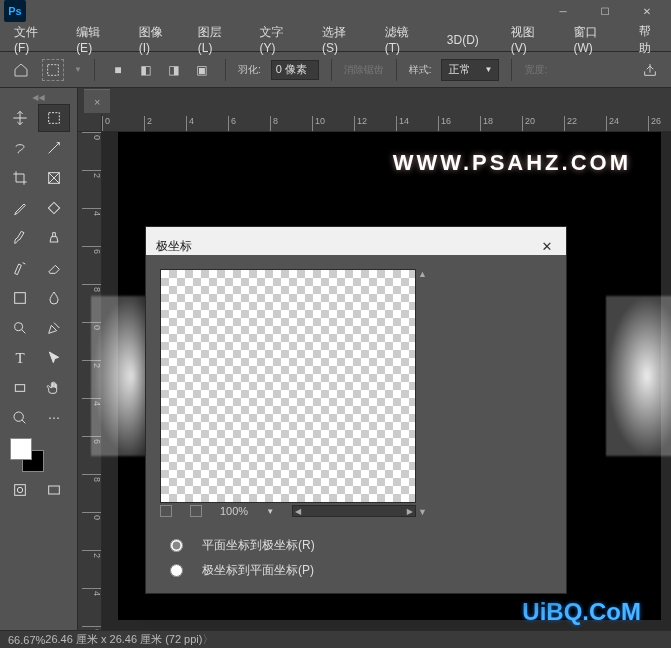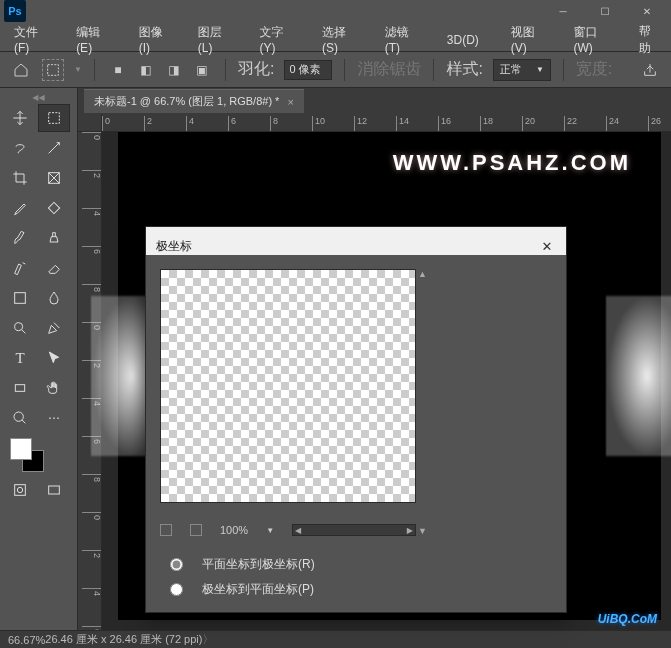--- a/index.html
+++ b/index.html
@@ -7,21 +7,21 @@
 .titlebar{height:28px;background:#535353;display:flex;align-items:flex-start;justify-content:space-between;padding:0 4px}
 .ps-logo{width:22px;height:22px;background:#001e36;color:#31a8ff;display:flex;align-items:center;justify-content:center;font-weight:bold;font-size:11px;border-radius:2px;margin-right:6px}
 .winbtns{display:flex;gap:2px}
 .winbtn{width:40px;height:22px;display:flex;align-items:center;justify-content:center;color:#ccc;font-size:10px}
 .menubar{height:24px;background:#535353;display:flex;align-items:center;padding:0 8px;gap:20px;border-bottom:1px solid #2a2a2a}
 .menuitem{padding:2px 6px;color:#ddd;font-size:12px;cursor:default}
 .optbar{height:36px;background:#535353;display:flex;align-items:center;padding:0 10px;gap:10px;border-bottom:1px solid #2a2a2a}
 .opt-group{display:flex;align-items:center;gap:6px}
 .opt-icon{width:22px;height:22px;display:flex;align-items:center;justify-content:center;border:1px solid transparent;color:#ccc}
 .opt-sep{width:1px;height:22px;background:#3a3a3a;margin:0 2px}
-.opt-label{color:#ccc;font-size:16px}
+.opt-label{color:#ccc;font-size:10px}
 .opt-input{width:48px;height:20px;background:#3a3a3a;border:1px solid #2a2a2a;color:#ddd;padding:0 4px;font-size:11px}
 .opt-select{width:58px;height:22px;background:#3a3a3a;border:1px solid #2a2a2a;color:#ddd;font-size:11px;display:flex;align-items:center;justify-content:space-between;padding:0 6px}
 .main{display:flex;height:calc(100% - 106px)}
 .toolbar-wrap{width:78px;background:#535353;border-right:1px solid #2a2a2a;padding:4px 0}
 .tb-handle{height:10px;display:flex;justify-content:center;align-items:center;color:#888;font-size:8px}
 .toolbar{display:flex;flex-wrap:wrap;padding:2px 4px;gap:2px}
 .tool{width:32px;height:28px;display:flex;align-items:center;justify-content:center;color:#ddd;border:1px solid transparent;position:relative}
 .tool.selected{background:#3a3a3a;border:1px solid #2a2a2a}
 .swatches{padding:6px 8px;position:relative;height:40px}
 .sw-fg{position:absolute;width:22px;height:22px;background:#fff;border:1px solid #888;left:10px;top:4px;z-index:2}
@@ -38,29 +38,29 @@
 .tick{position:absolute;color:#aaa;font-size:9px}
 .hruler .tick{top:2px;border-left:1px solid #888;height:16px;padding-left:2px}
 .vruler .tick{left:4px;writing-mode:vertical-rl;border-top:1px solid #888;width:20px;padding-top:2px}
 .canvas{position:absolute;top:18px;left:40px;right:10px;bottom:10px;background:#000}
 .watermark{position:absolute;top:18px;right:30px;color:#fff;font-size:22px;font-weight:bold;letter-spacing:3px;text-shadow:0 0 6px rgba(255,200,200,0.6)}
 .wave{position:absolute;top:50%;transform:translateY(-50%);width:80px;height:160px;background:radial-gradient(ellipse at center,rgba(255,255,255,0.9),transparent 70%);filter:blur(1px)}
 .wave::before{content:"";position:absolute;inset:0;background:repeating-linear-gradient(90deg,rgba(255,255,255,0.8) 0 1px,transparent 1px 3px)}
 .wave-l{left:-26px}
 .wave-r{right:-26px}
 .statusbar{height:18px;background:#3a3a3a;display:flex;align-items:center;padding:0 8px;gap:0;font-size:11px;color:#bbb;border-top:1px solid #2a2a2a}
-.brand{position:absolute;bottom:22px;right:14px;color:#4fb3ff;font-size:12px;font-style:italic;font-weight:bold;text-shadow:0 0 4px #0066cc}
+.brand{position:absolute;bottom:22px;right:30px;color:#4fb3ff;font-size:24px;font-weight:bold;text-shadow:0 0 4px #0066cc}
 .dialog{position:absolute;top:226px;left:145px;width:422px;background:#535353;border:1px solid #2a2a2a;box-shadow:0 4px 20px rgba(0,0,0,0.6);z-index:100}
 .dlg-title{height:28px;background:#f0f0f0;color:#222;display:flex;align-items:flex-end;justify-content:space-between;padding:0 10px;font-size:12px}
 .dlg-close{width:18px;height:18px;color:#333;display:flex;align-items:center;justify-content:center;cursor:pointer;font-size:13px}
 .dlg-body{padding:14px;display:flex;gap:14px}
 .preview-wrap{position:relative}
 .preview{width:256px;height:234px;background-image:linear-gradient(45deg,#ccc 25%,transparent 25%),linear-gradient(-45deg,#ccc 25%,transparent 25%),linear-gradient(45deg,transparent 75%,#ccc 75%),linear-gradient(-45deg,transparent 75%,#ccc 75%);background-size:16px 16px;background-position:0 0,0 8px,8px -8px,-8px 0;background-color:#fff;border:1px solid #2a2a2a}
 .scroll-v{position:absolute;right:-14px;top:0;bottom:0;width:12px;display:flex;flex-direction:column;justify-content:space-between;color:#aaa;font-size:9px}
-.zoom-row{display:flex;align-items:center;gap:18px;margin-top:21px;font-size:11px;color:#ccc}
+.zoom-row{display:flex;align-items:center;gap:18px;margin-top:2px;font-size:11px;color:#ccc}
 .zoom-row .box{width:12px;height:12px;border:1px solid #888}
 .zoom-scroll{flex:1;height:12px;background:#3a3a3a;border:1px solid #2a2a2a;position:relative;display:flex;align-items:center;justify-content:space-between;padding:0 2px;color:#aaa;font-size:8px}
 .dlg-side{display:flex;flex-direction:column;gap:10px;align-items:center;padding-top:6px}
 .dlg-btn{width:96px;height:26px;border:1px solid #888;border-radius:13px;background:transparent;color:#ddd;font-size:12px;display:flex;align-items:center;justify-content:center;cursor:pointer}
 .dlg-btn.primary{border-color:#aaa}
 .radios{padding:6px 14px 14px 24px;display:flex;flex-direction:column;gap:8px}
 .radio{display:flex;align-items:center;gap:19px;font-size:12px;color:#ddd}
 .radio input{accent-color:#888}
 svg{width:16px;height:16px;fill:none;stroke:currentColor;stroke-width:1.5}
 </style>
@@ -257,21 +257,20 @@
           <svg viewBox="0 0 24 24">
             <rect x="4" y="6" width="16" height="12"></rect>
           </svg>
         </div>
     </div>
   </div>
 
   <div class="content">
     <div class="tabbar">
       <div class="doctab">
-        <span>未标题-1 @ 66.7% (图层 1, RGB/8#) *</span>
         <span class="tabx">×</span>
       </div>
     </div>
     <div class="canvas-area">
       <div class="ruler-corner"></div>
       <div class="hruler" id="hruler">
           <div class="tick" style="left: 0px;">0</div>
           <div class="tick" style="left: 42px;">2</div>
           <div class="tick" style="left: 84px;">4</div>
           <div class="tick" style="left: 126px;">6</div>

